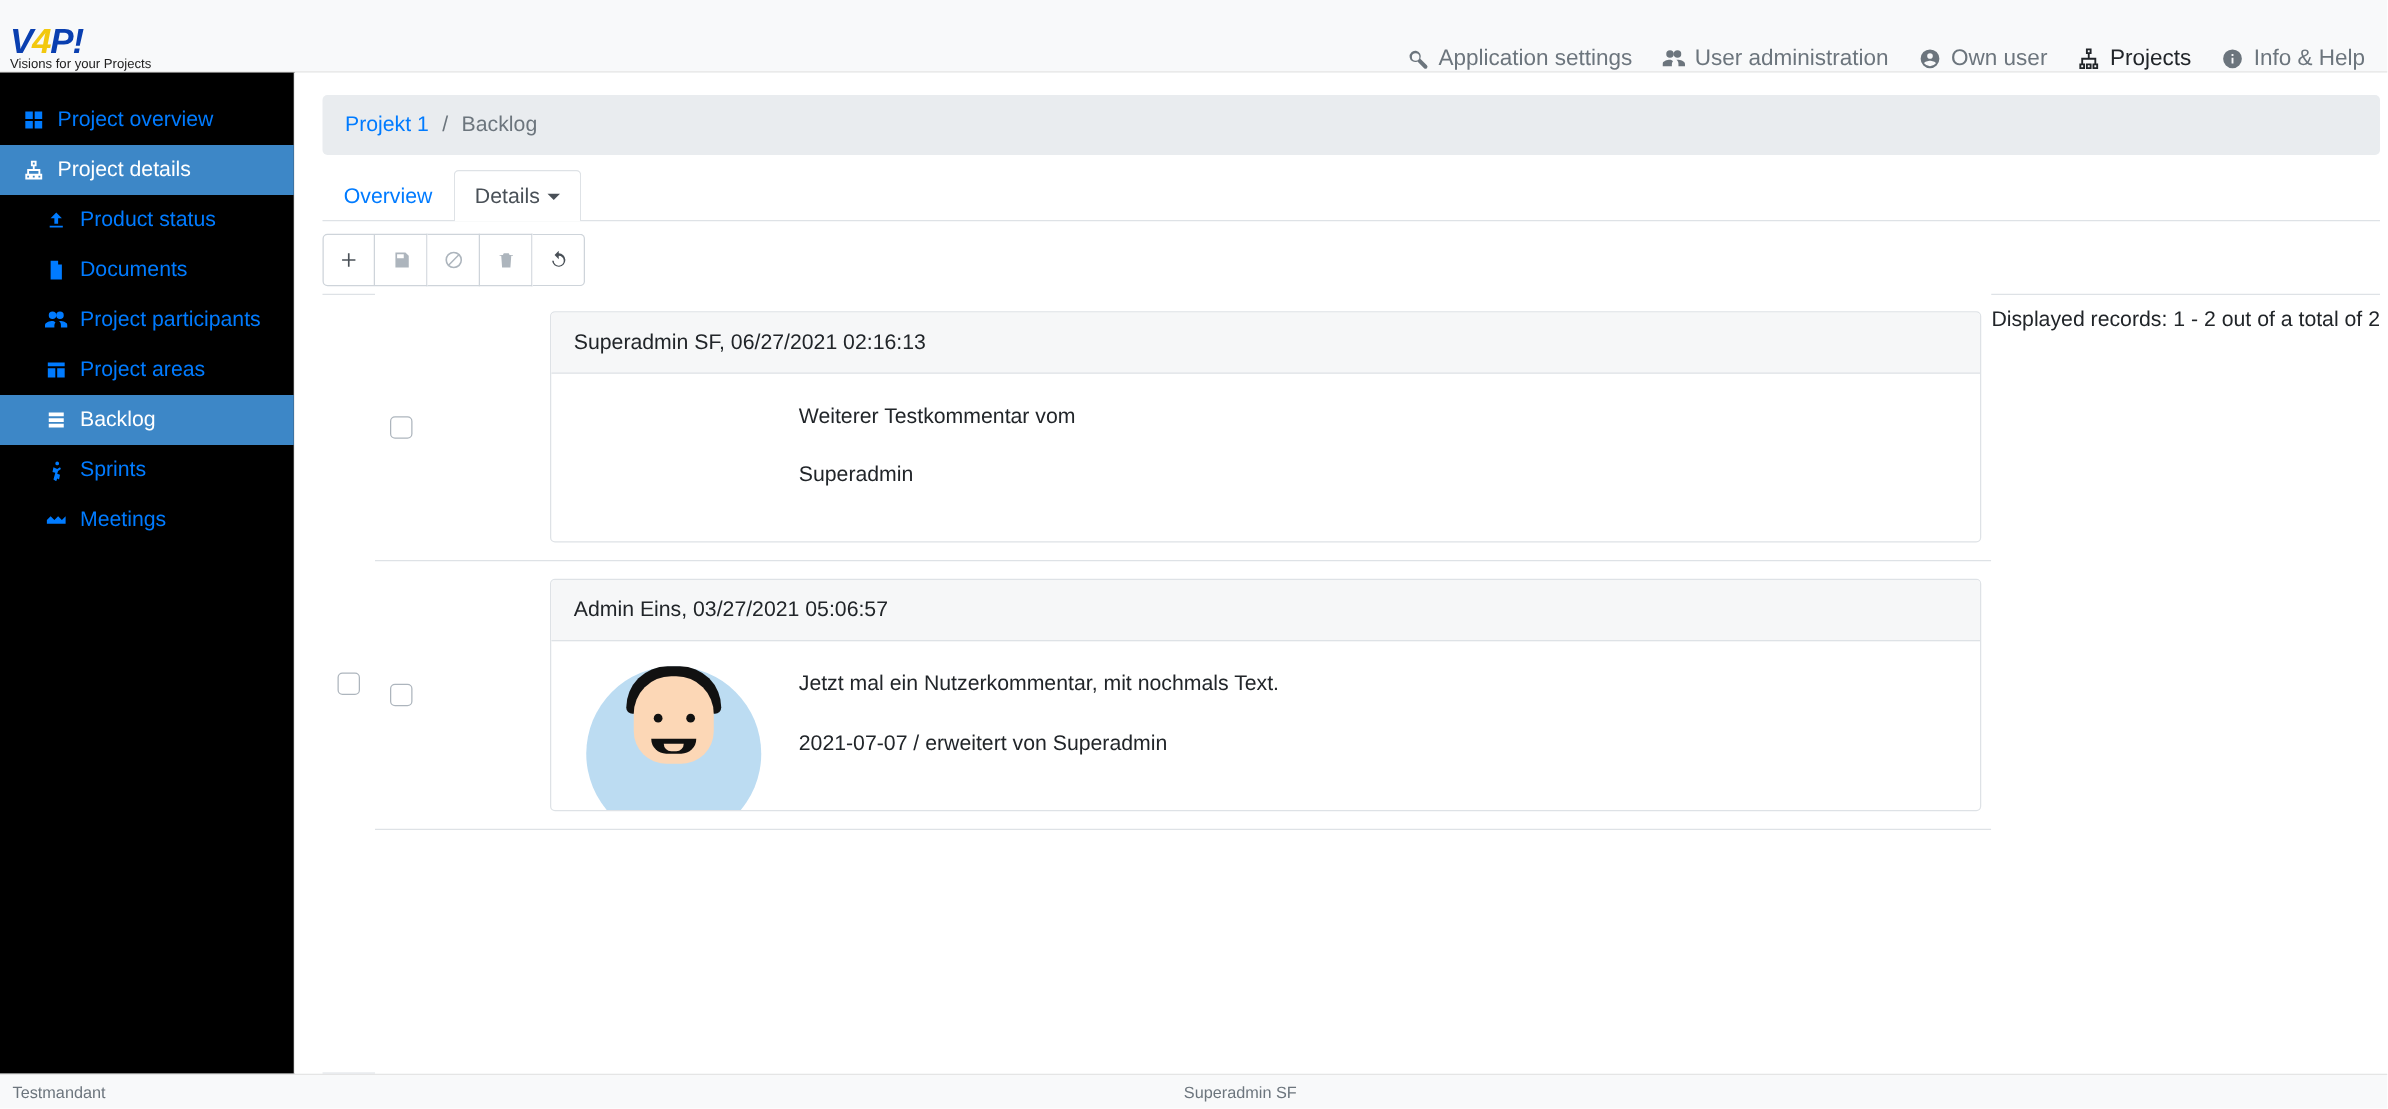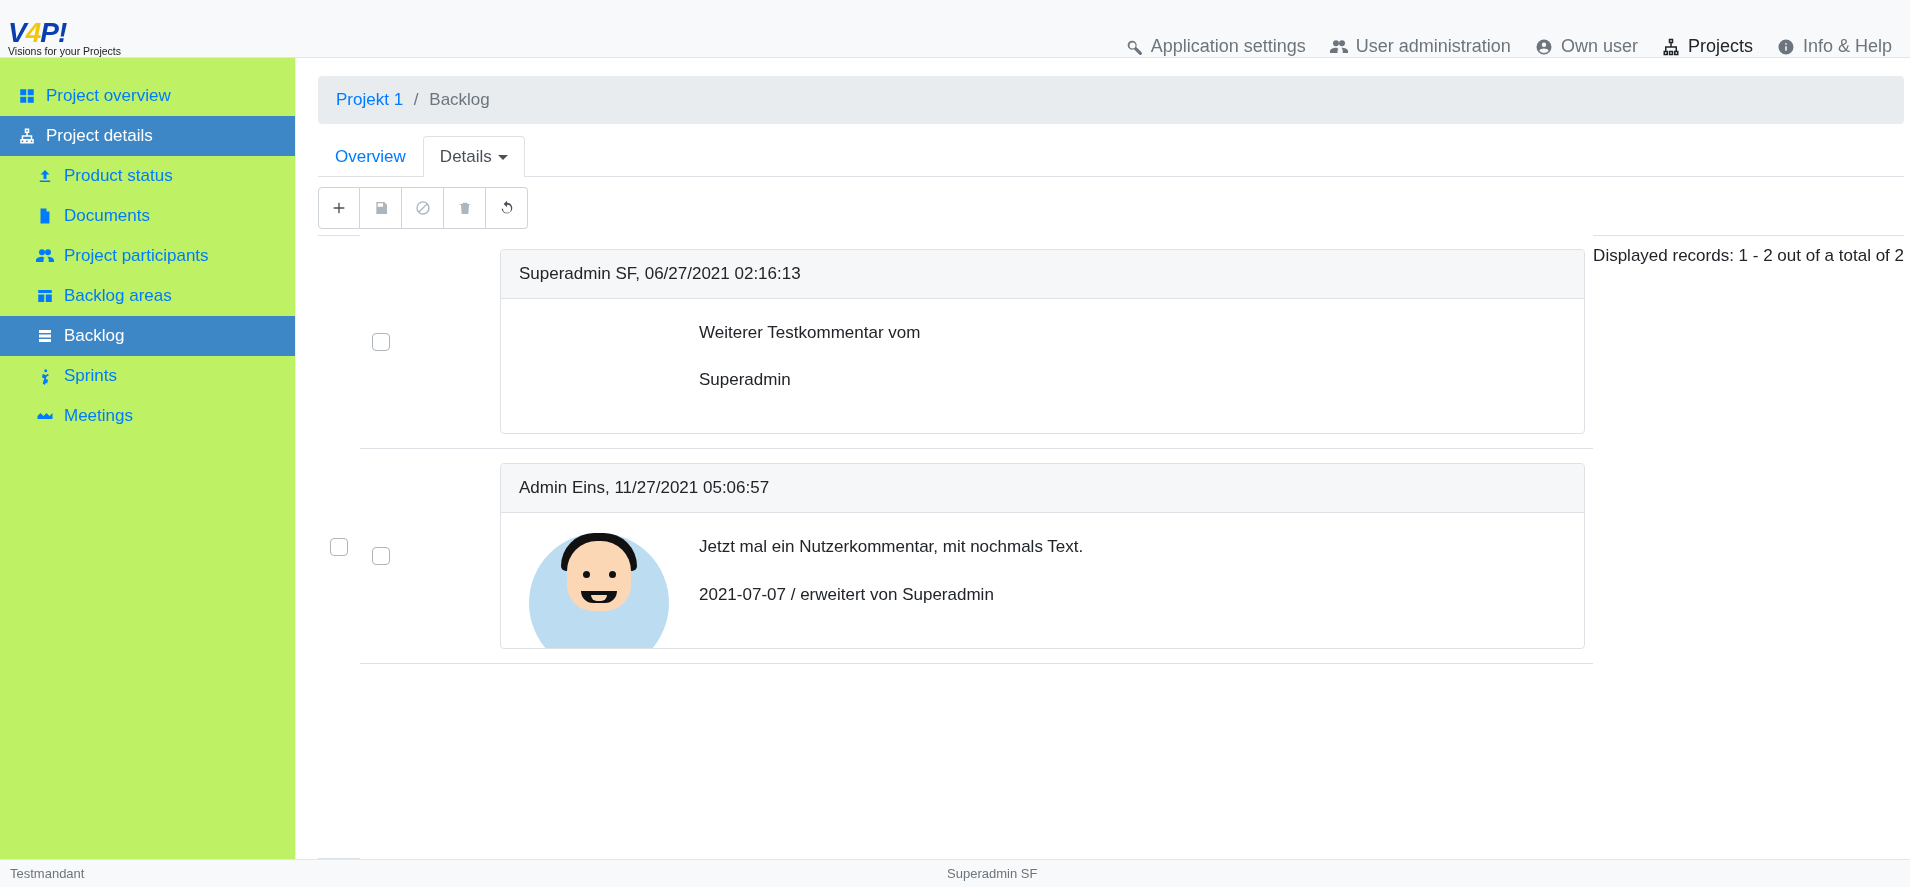--- a/index.html
+++ b/index.html
@@ -39,22 +39,22 @@
   .topnav-right { display: flex; align-items: center; gap: 24px; color: #6c757d; font-size: 18px; }
   .topnav-item { display: inline-flex; align-items: center; gap: 8px; cursor: pointer; color: #6c757d; }
   .topnav-item.active { color: #212529; font-weight: 500; }
   .topnav-item svg { width: 18px; height: 18px; fill: currentColor; }
 
   
   .body { flex: 1; display: flex; min-height: 0; }
 
   
   .sidebar {
-    width: 296px;
-    background: #bef264;
+    width: 236px;
+    background: #000000;
     padding-top: 18px;
     border-right: 1px solid #eee;
   }
   .sidebar-item {
     display: flex; align-items: center; gap: 10px;
     padding: 10px 14px 10px 18px;
     color: #007bff;
     font-size: 17px;
     cursor: pointer;
   }
@@ -286,21 +286,21 @@
       <div class="sidebar-item level2">
         <svg viewBox="0 0 24 24">
             <path d="M16 11a4 4 0 10-4-4 4 4 0 004 4zm-8 0a4 4 0 10-4-4 4 4 0 004 4zm0 2c-3 0-8 1.5-8 4.5V20h10v-2.5c0-1 .4-2 1.2-2.8C10 13.3 8.8 13 8 13zm8 0c-.4 0-.8 0-1.2.1 1.4 1 2.2 2.4 2.2 4.4V20h7v-2.5c0-3-5-4.5-8-4.5z"></path>
           </svg>
         <span>Project participants</span>
       </div>
       <div class="sidebar-item level2">
         <svg viewBox="0 0 24 24">
             <path d="M3 4h18v4H3zm0 6h8v10H3zm10 0h8v10h-8z"></path>
           </svg>
-        <span>Backlog areas</span>
+        <span>Project areas</span>
       </div>
       <div class="sidebar-item level2 active">
         <svg viewBox="0 0 24 24">
             <path d="M4 4h16v4H4zm0 6h16v4H4zm0 6h16v4H4z"></path>
           </svg>
         <span>Backlog</span>
       </div>
       <div class="sidebar-item level2">
         <svg viewBox="0 0 24 24">
             <path d="M13 3a2 2 0 110 4 2 2 0 010-4zM9 22l2-7-3-1 1-5 4 2 3-2 1 2-3 2-1 3 3 1-1 5-2-1-1 3z"></path>
@@ -384,21 +384,21 @@
               </div>
             </div>
           </div>
 
           <div class="row">
             <div class="cb-col">
               <div class="checkbox"></div>
             </div>
             <div class="content-col">
               <div class="card">
-                <div class="card-header">Admin Eins, 11/27/2021 05:06:57</div>
+                <div class="card-header">Admin Eins, 03/27/2021 05:06:57</div>
                 <div class="card-body">
                   <div class="avatar-slot">
                     <div class="avatar">
                       <div class="bg"></div>
                       <div class="hair"></div>
                       <div class="face"></div>
                       <div class="eye l"></div>
                       <div class="eye r"></div>
                       <div class="stache"></div>
                       <div class="mouth"></div>

